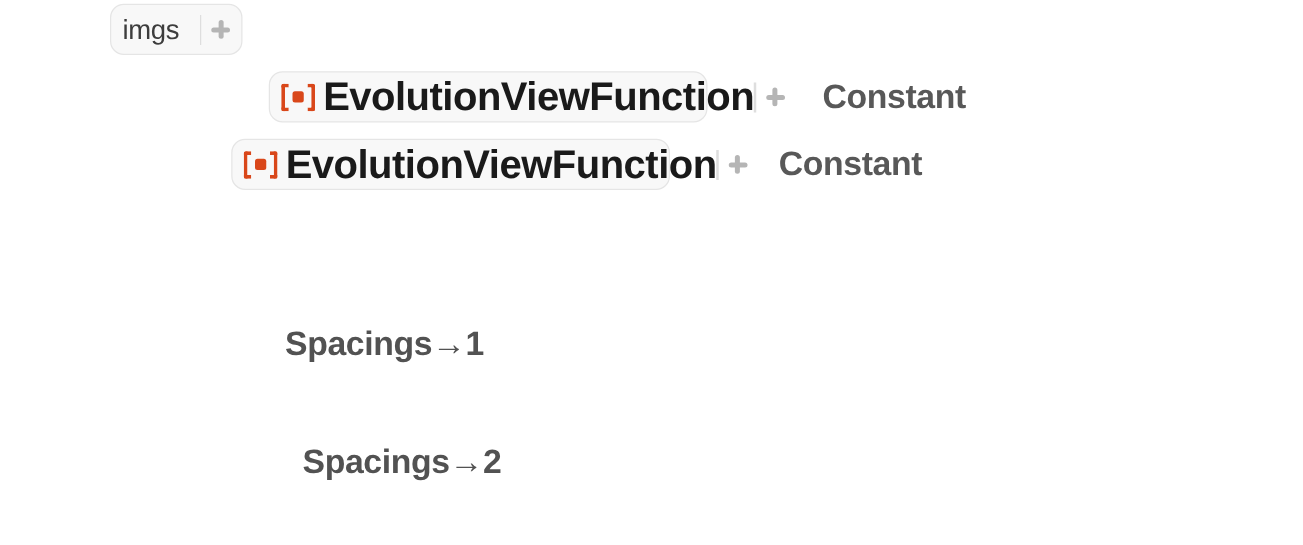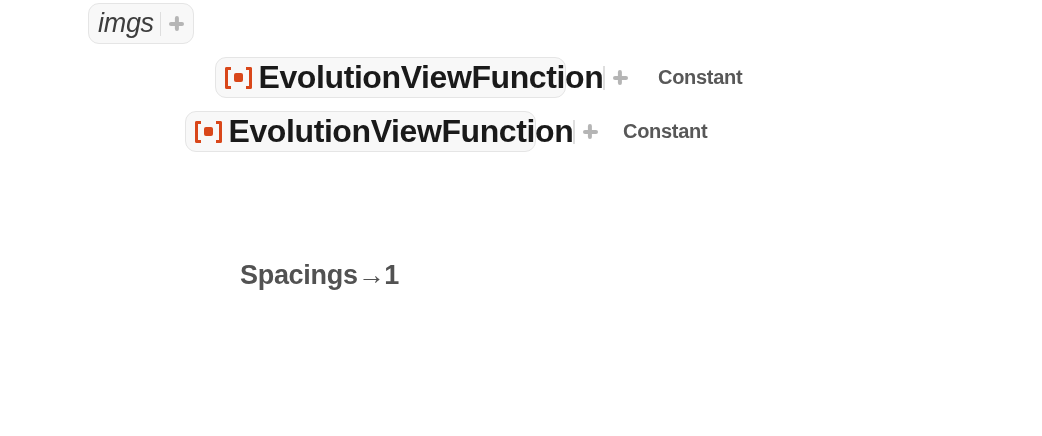--- a/index.html
+++ b/index.html
@@ -28,22 +28,21 @@
     box-sizing: border-box;
     height: 41px;
     background: var(--box-bg);
     border: 1.5px solid var(--box-border);
     border-radius: 11px;
     display: flex;
     align-items: center;
     padding: 0 9px 0 9px;
   }
   .chip-label-italic {
-    font-style: italic;
-    font-size: 27px;
+    font-size: 22px;
     color: var(--imgs-text);
     letter-spacing: -0.3px;
     white-space: nowrap;
   }
   .rf-name {
     font-weight: 700;
     font-size: 32px;
     color: var(--code-text);
     letter-spacing: -0.4px;
     white-space: nowrap;
@@ -87,21 +86,21 @@
     background: var(--icon-orange);
     border-radius: 2px;
     margin: 0 2.5px;
   }
   
   .string-lit {
     position: absolute;
     height: 41px;
     line-height: 41px;
     font-weight: 700;
-    font-size: 20px;
+    font-size: 27px;
     letter-spacing: -0.3px;
     color: var(--string-gray);
     white-space: nowrap;
   }
   
   .option-text {
     position: absolute;
     font-weight: 700;
     font-size: 27px;
     line-height: 32px;
@@ -140,16 +139,17 @@
       <span class="rf-square"></span>
       <span class="rf-bracket right"></span>
     </span>
     <span class="rf-name">EvolutionViewFunction</span>
     <span class="chip-divider"></span>
     <span class="plus"></span>
   </div>
 
   <div class="string-lit" style="left:623px; top:111px;">Constant</div>
 
-  <div class="option-text" style="left:240px; top:259px;">Spacings→1</div>
+  <div class="option-text" style="left:228px; top:259px;">Spacings→1</div>
 
+  <div class="option-text" style="left:242px; top:353px;">Spacings→2</div>
 
 </div>
 
 </body></html>

